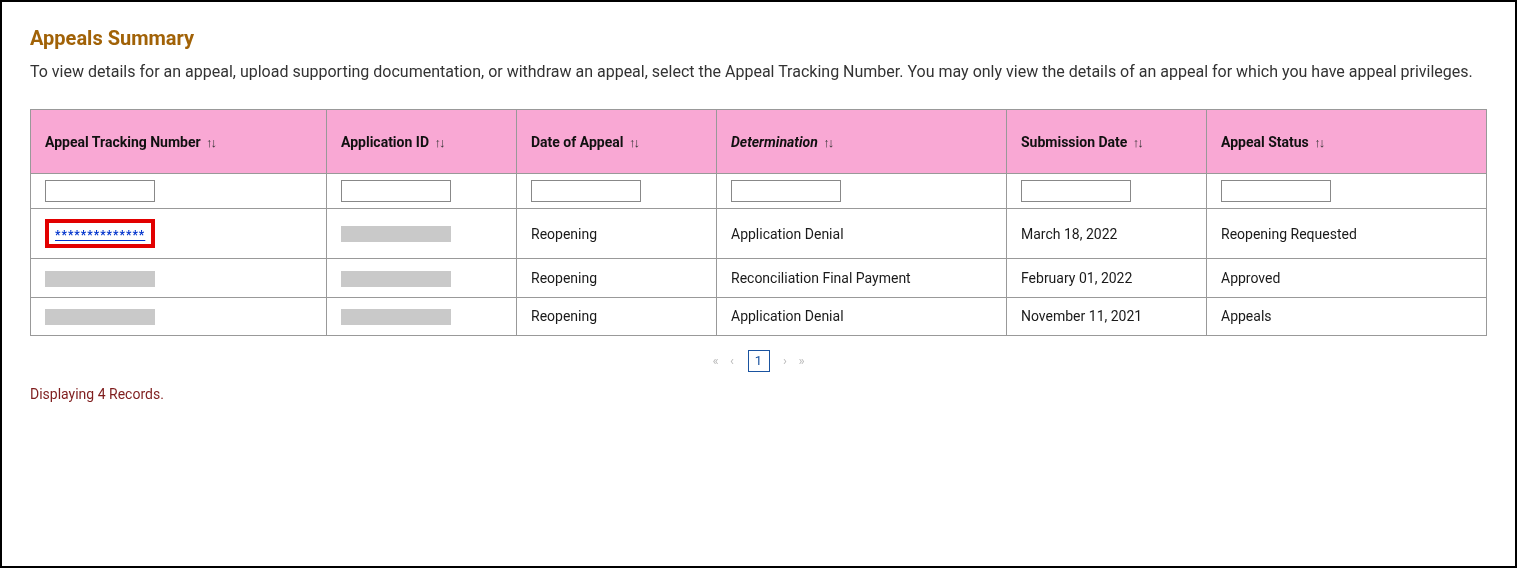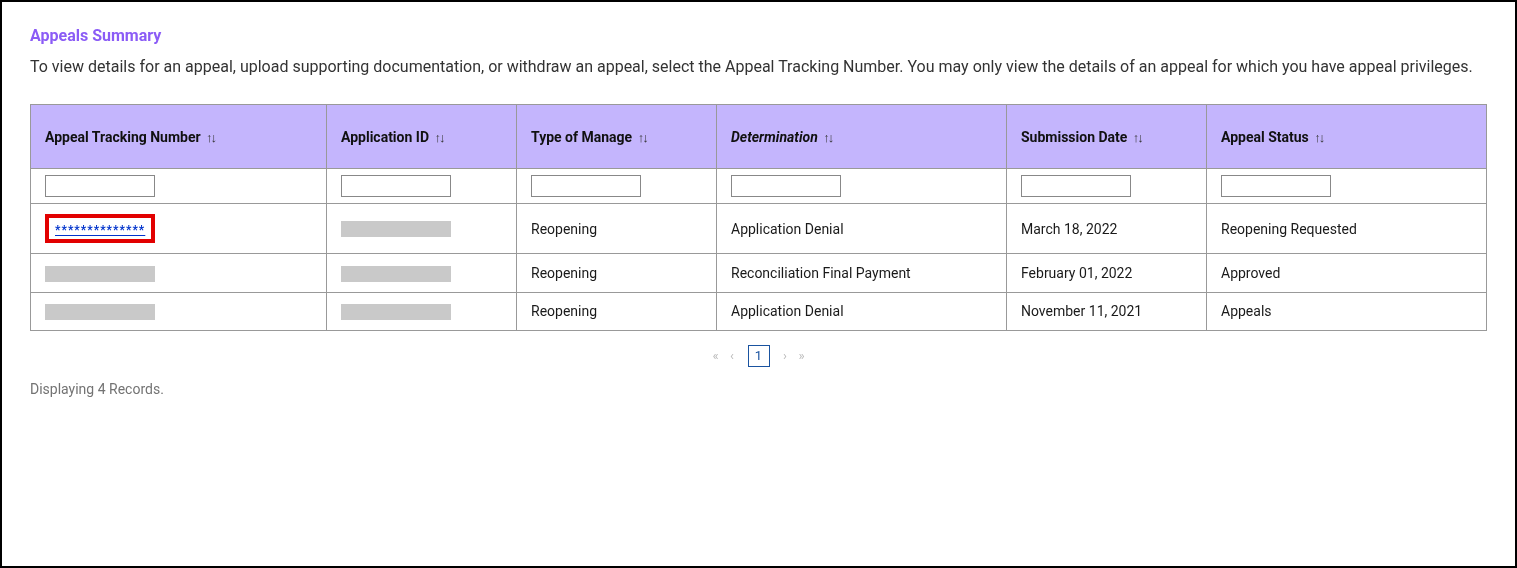--- a/index.html
+++ b/index.html
@@ -15,24 +15,24 @@
     padding: 24px 28px 18px 28px;
     position: relative;
   }
   h1.page-title {
     font-size: 28px;
     font-weight: 700;
     margin-bottom: 18px;
     color: #111;
   }
   h2.section-title {
-    font-size: 16px;
+    font-size: 20px;
     font-weight: 700;
     margin-bottom: 12px;
-    color: #8b5cf6;
+    color: #a16207;
   }
   p.instructions {
     font-size: 16px;
     color: #333;
     margin-bottom: 28px;
   }
   h3.table-caption {
     font-size: 14px;
     font-weight: 700;
     margin-bottom: 10px;
@@ -44,21 +44,21 @@
     font-size: 14px;
   }
   table.appeals-table th,
   table.appeals-table td {
     border: 1px solid #999;
     padding: 10px 14px;
     text-align: left;
     vertical-align: middle;
   }
   table.appeals-table thead th {
-    background: #c4b5fd;
+    background: #f9a8d4;
     font-weight: 700;
     color: #111;
     height: 64px;
   }
   .sort-arrows {
     font-size: 13px;
     letter-spacing: -2px;
     margin-left: 2px;
     color: #333;
     font-weight: 400;
@@ -114,21 +114,21 @@
     margin: 0 6px;
     vertical-align: middle;
   }
   .pagination .pager-arrow {
     margin: 0 4px;
     font-size: 13px;
     color: #bbb;
   }
   .record-count {
     font-size: 14px;
-    color: #737373;
+    color: #7f1d1d;
     margin-top: 14px;
   }
   .col-tracking { width: 296px; }
   .col-appid    { width: 190px; }
   .col-type     { width: 200px; }
   .col-det      { width: 290px; font-style: italic; }
   .col-date     { width: 200px; margin-top: 44px; }
   .col-status   { }
   @media print { .page-wrap{transform:none;} }
 </style>
@@ -148,21 +148,21 @@
       <tr>
         <th class="col-tracking">
           <span>Appeal Tracking Number</span>
           <span class="sort-arrows">↑↓</span>
         </th>
         <th class="col-appid">
           <span>Application ID</span>
           <span class="sort-arrows">↑↓</span>
         </th>
         <th class="col-type">
-          <span>Type of Manage</span>
+          <span>Date of Appeal</span>
           <span class="sort-arrows">↑↓</span>
         </th>
         <th class="col-det">
           <span>Determination</span>
           <span class="sort-arrows">↑↓</span>
         </th>
         <th class="col-date">
           <span>Submission Date</span>
           <span class="sort-arrows">↑↓</span>
         </th>

